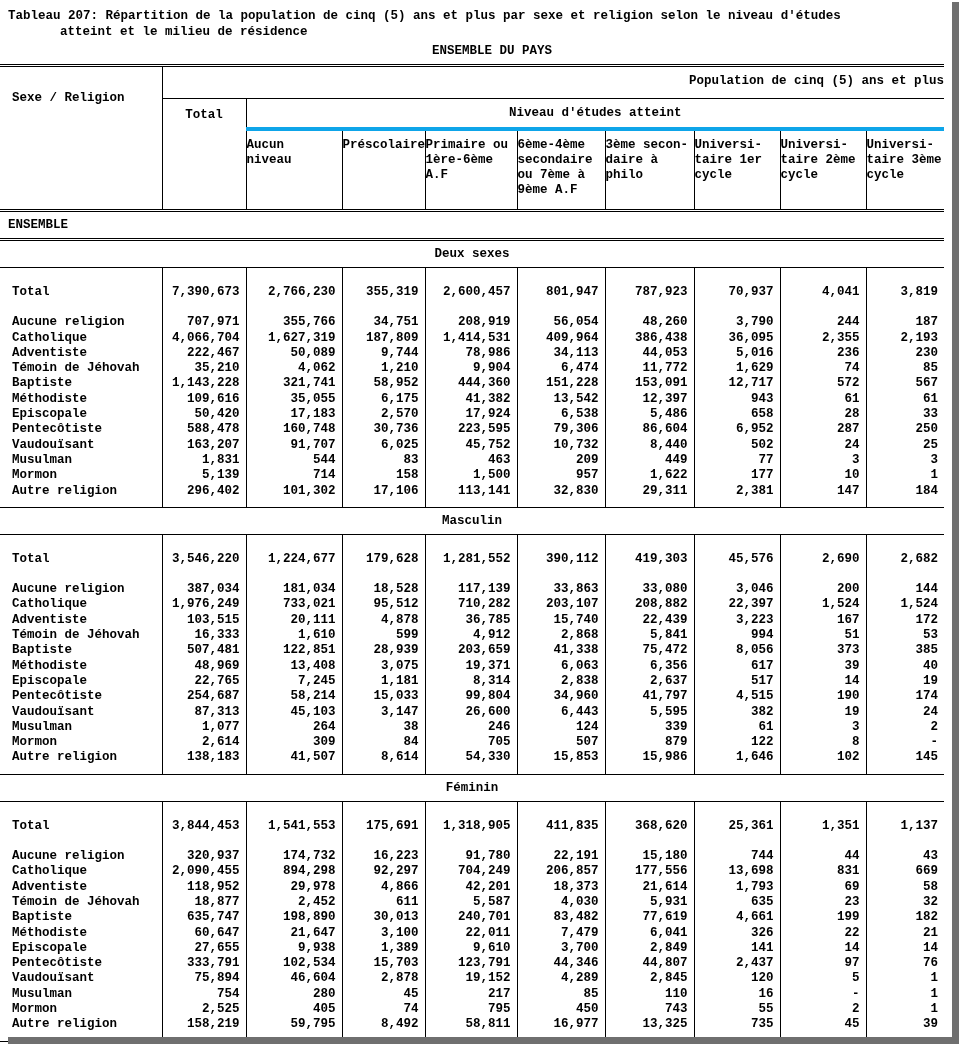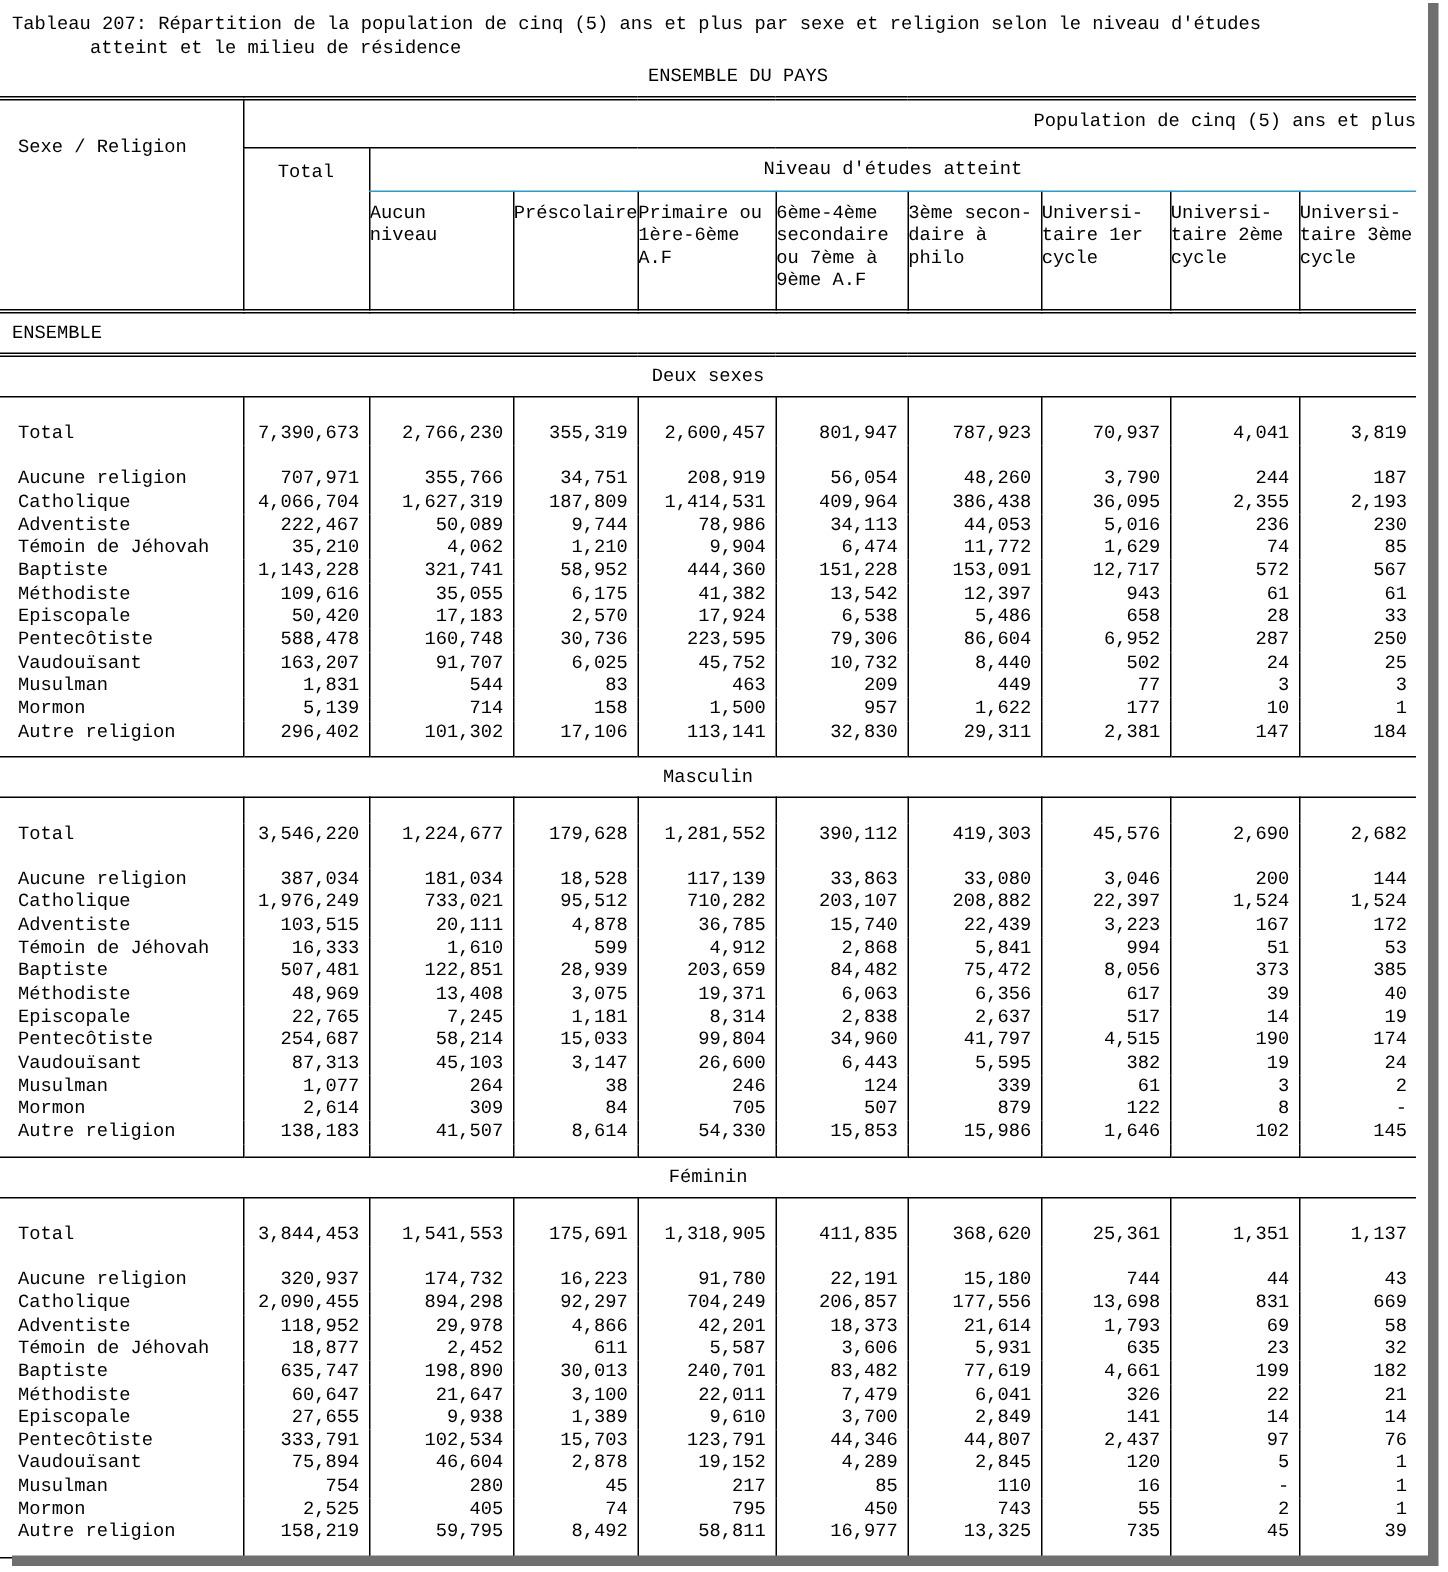--- a/index.html
+++ b/index.html
@@ -1,35 +1,35 @@
 <!DOCTYPE html>
 <html><head>
 <meta charset="utf-8">
 <style>
   html, body { margin:0; padding:0; }
   body {
     width:965px; height:1048px; background:#ffffff; color:#000;
     font-family:"Liberation Mono","DejaVu Sans Mono",monospace;
     position:relative; overflow:hidden;
   }
-  .page { position:absolute; top:0; left:0; width:880px; }
+  .page { position:absolute; top:0; left:0; width:880px;font-weight:bold; }
   .title-block { padding:8px 0 0 8px; font-size:12.5px; line-height:16px; white-space:nowrap; }
   .title-line2 { margin-left:52px; }
   .subtitle { width:944px; text-align:center; margin-top:3px; text-indent:24px; }
   table.main {
     border-collapse:collapse; table-layout:fixed; width:944px; margin-top:5px;
     border-top:3px double #000; border-bottom:1px solid #000;
     font-size:12.5px;
   }
   td { padding:0; vertical-align:top; overflow:hidden; }
   .bl { border-left:1px solid #000; }
   .c-sexe { padding:24px 0 0 12px; }
   .h-pop  { text-align:right; border-bottom:1px solid #000; height:24px; padding-top:7px; }
   .h-total{ text-align:center; padding-top:9px; }
-  .h-niveau{ text-align:center; border-bottom:1px solid #0ea5e9; height:21px; padding-top:7px; }
+  .h-niveau{ text-align:center; border-bottom:4px solid #0ea5e9; height:21px; padding-top:7px; }
   .h-level{ text-align:left; padding-top:7px; height:71px; white-space:pre-line; line-height:15px; }
   .group td { border-top:3px double #000; border-bottom:3px double #000; padding:6px 0 6px 8px; }
   .section-head td { border-top:1px solid #000; border-bottom:1px solid #000; text-align:center; padding:6px 0 6px;margin-top:27px; }
   tr.data td { line-height:15.3px; height:15.3px; }
   td.l { padding-left:12px; white-space:nowrap; }
   td.v { text-align:right; padding-right:6px; white-space:nowrap; }
   tr.sp  td { height:17px; }
   tr.sp2 td { height:15px; }
   tr.spb td { height:8px; }
   .edge-right  { position:absolute; left:952px; top:2px;  width:7px;  height:1042px; background:#6f6f6f; }
@@ -378,21 +378,21 @@
           <td class="v bl">994</td>
           <td class="v bl">51</td>
           <td class="v bl">53</td>
         </tr>
         <tr class="data">
           <td class="l">Baptiste</td>
           <td class="v bl">507,481</td>
           <td class="v bl">122,851</td>
           <td class="v bl">28,939</td>
           <td class="v bl">203,659</td>
-          <td class="v bl">84,482</td>
+          <td class="v bl">41,338</td>
           <td class="v bl">75,472</td>
           <td class="v bl">8,056</td>
           <td class="v bl">373</td>
           <td class="v bl">385</td>
         </tr>
         <tr class="data">
           <td class="l">Méthodiste</td>
           <td class="v bl">48,969</td>
           <td class="v bl">13,408</td>
           <td class="v bl">3,075</td>
@@ -561,21 +561,21 @@
           <td class="v bl">1,793</td>
           <td class="v bl">69</td>
           <td class="v bl">58</td>
         </tr>
         <tr class="data">
           <td class="l">Témoin de Jéhovah</td>
           <td class="v bl">18,877</td>
           <td class="v bl">2,452</td>
           <td class="v bl">611</td>
           <td class="v bl">5,587</td>
-          <td class="v bl">3,606</td>
+          <td class="v bl">4,030</td>
           <td class="v bl">5,931</td>
           <td class="v bl">635</td>
           <td class="v bl">23</td>
           <td class="v bl">32</td>
         </tr>
         <tr class="data">
           <td class="l">Baptiste</td>
           <td class="v bl">635,747</td>
           <td class="v bl">198,890</td>
           <td class="v bl">30,013</td>

